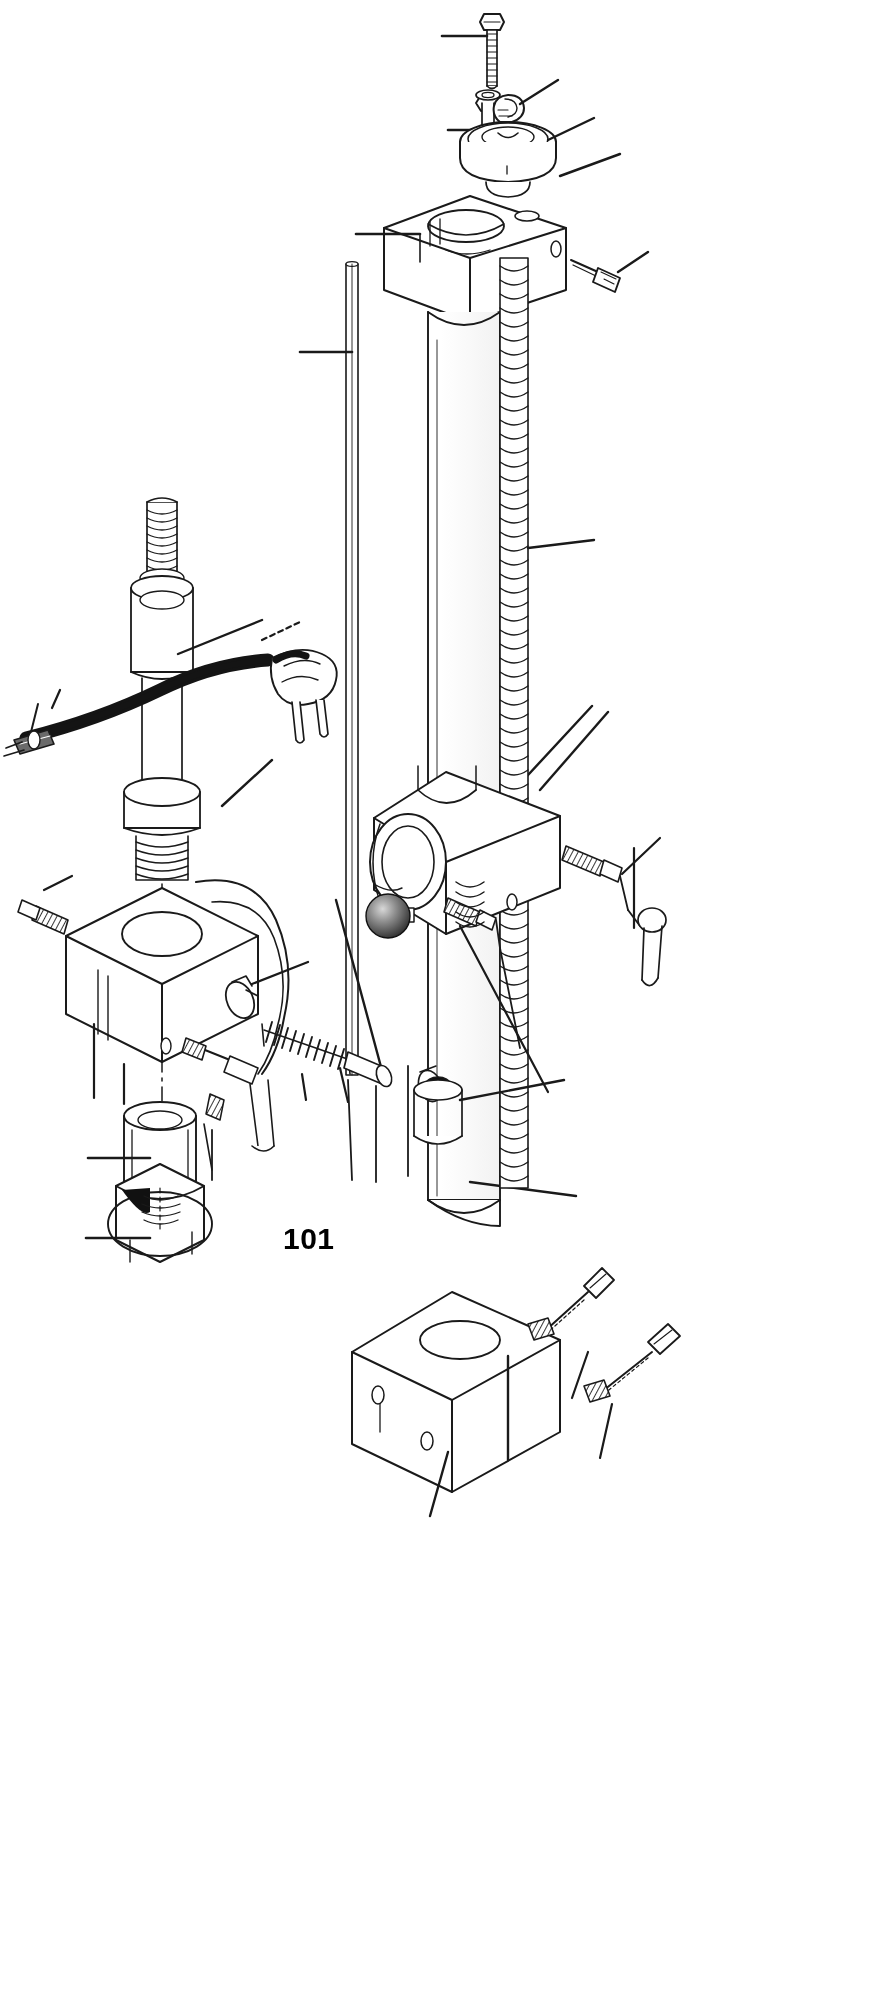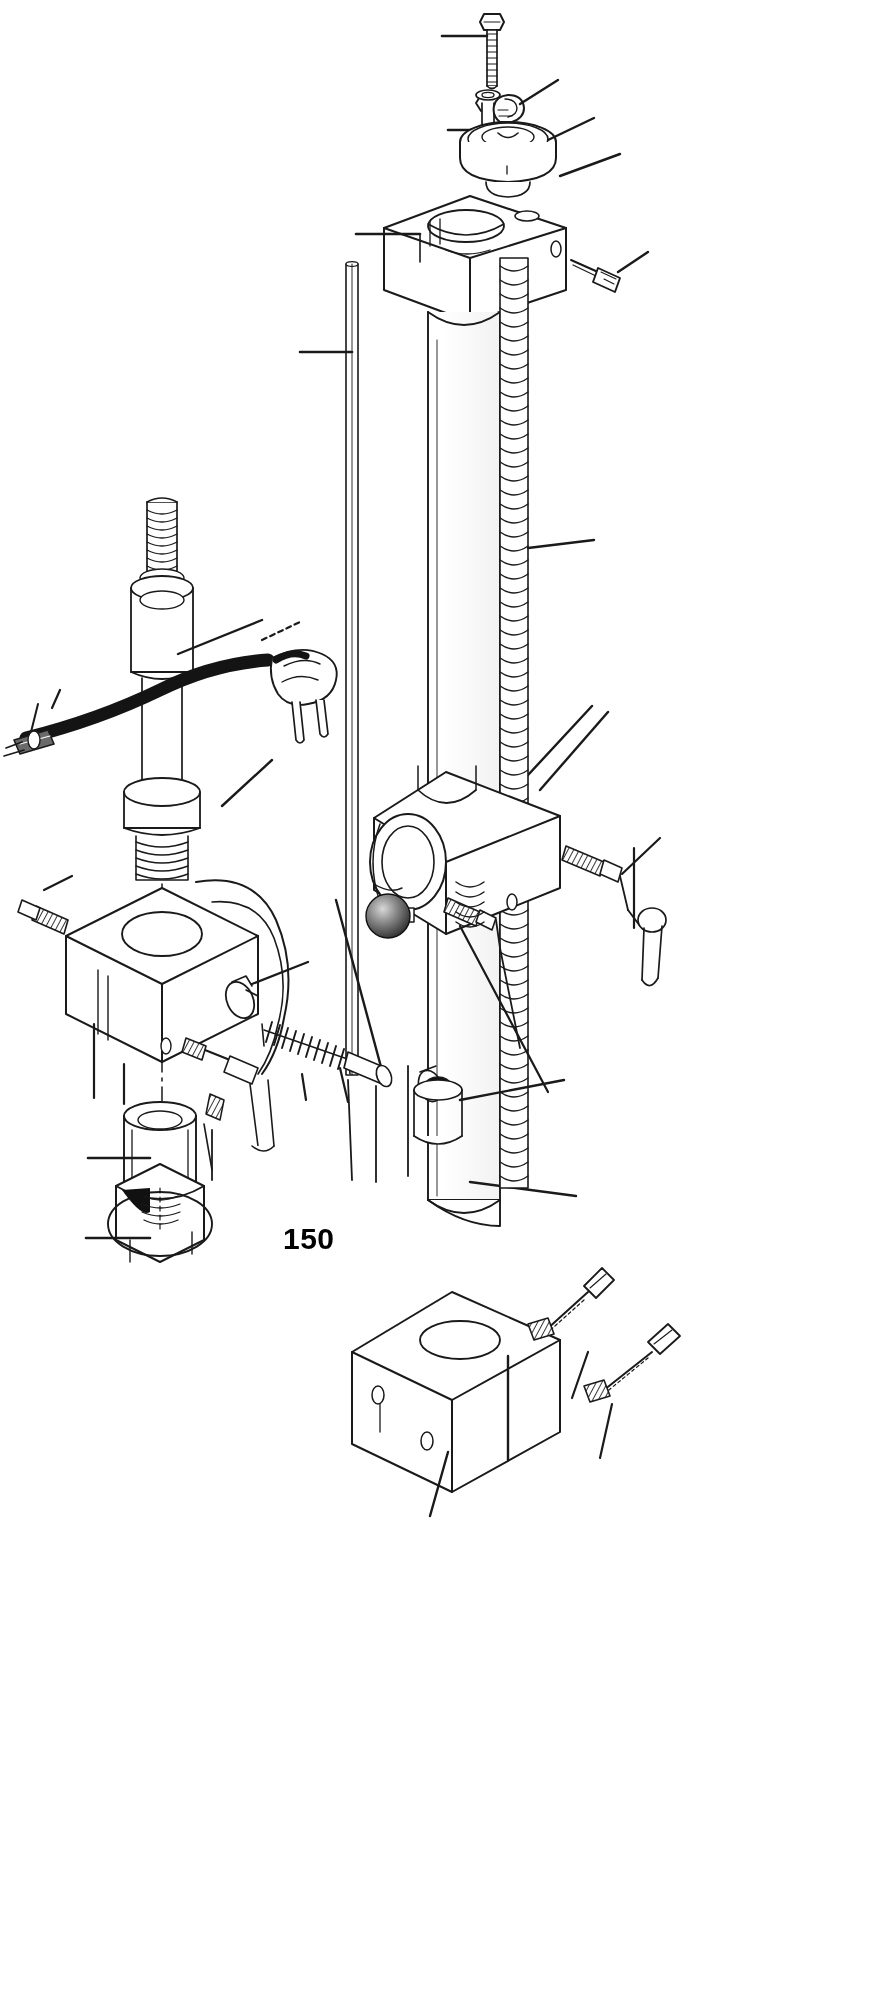--- a/index.html
+++ b/index.html
@@ -480,15 +480,15 @@
         <path d="M604 1394 L648 1358" stroke-width="1.2" stroke-dasharray="3 3"></path>
         <path d="M648 1342 L668 1324 L680 1336 L660 1354 Z" fill="#ffffff" stroke-width="1.8"></path>
         <path d="M654 1344 L672 1330" stroke-width="1.1"></path>
         <path d="M584 1386 L604 1380 L610 1396 L590 1402 Z" fill="url(#knurl)" stroke-width="1.6"></path>
         <path d="M612 1404 L600 1458" stroke-width="2.2"></path>
       </g>
 
     </g>
   </svg>
 
-  <div class="callout-num" style="left:283px;top:1222px;">150</div>
+  <div class="callout-num" style="left:283px;top:1222px;">101</div>
 
 </div>
 
 </body></html>

